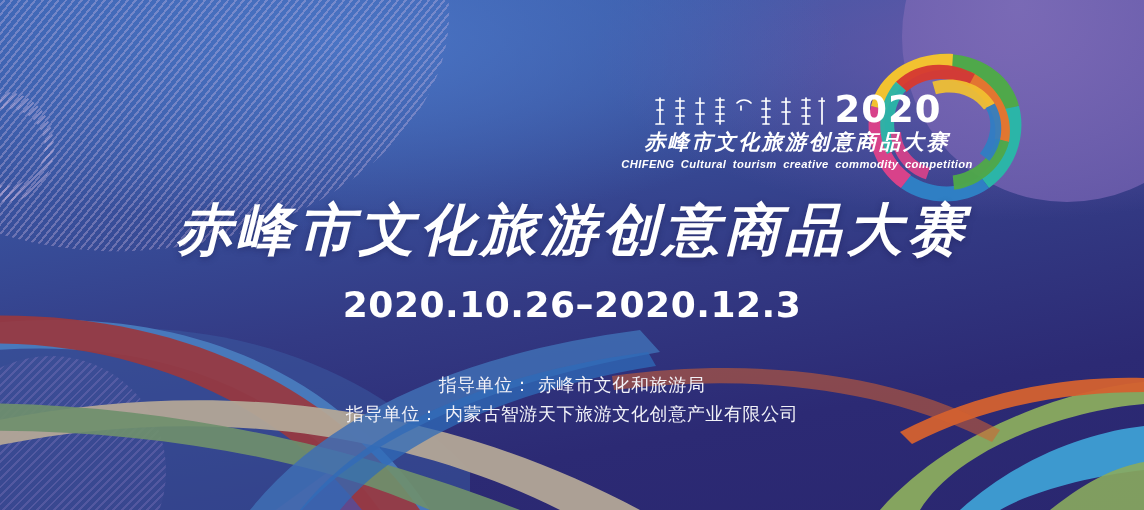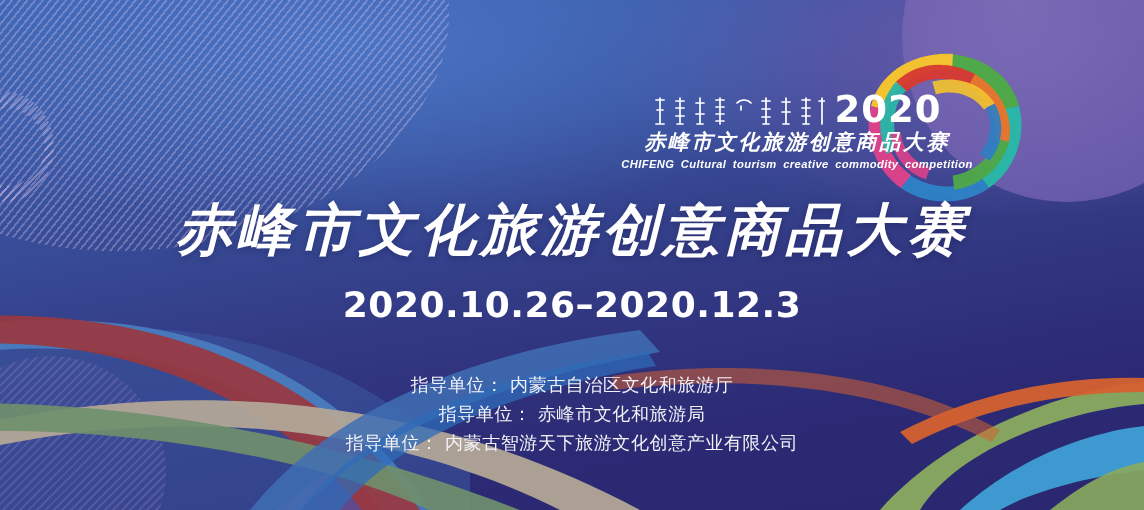--- a/index.html
+++ b/index.html
@@ -212,18 +212,17 @@
       <div id="logo-cn">赤峰市文化旅游创意商品大赛</div>
       <div id="logo-en">CHIFENG Cultural tourism creative commodity competition</div>
     </div>
   </div>
 
   <div id="headline">赤峰市文化旅游创意商品大赛</div>
 
   <div id="date-range">2020.10.26–2020.12.3</div>
 
   <div id="organizers">
-    <div class="org-line">指导单位： 内蒙古自治区文化和旅游厅</div>
     <div class="org-line">指导单位： 赤峰市文化和旅游局</div>
     <div class="org-line">指导单位： 内蒙古智游天下旅游文化创意产业有限公司</div>
   </div>
 
 </div>
 
 </body></html>

